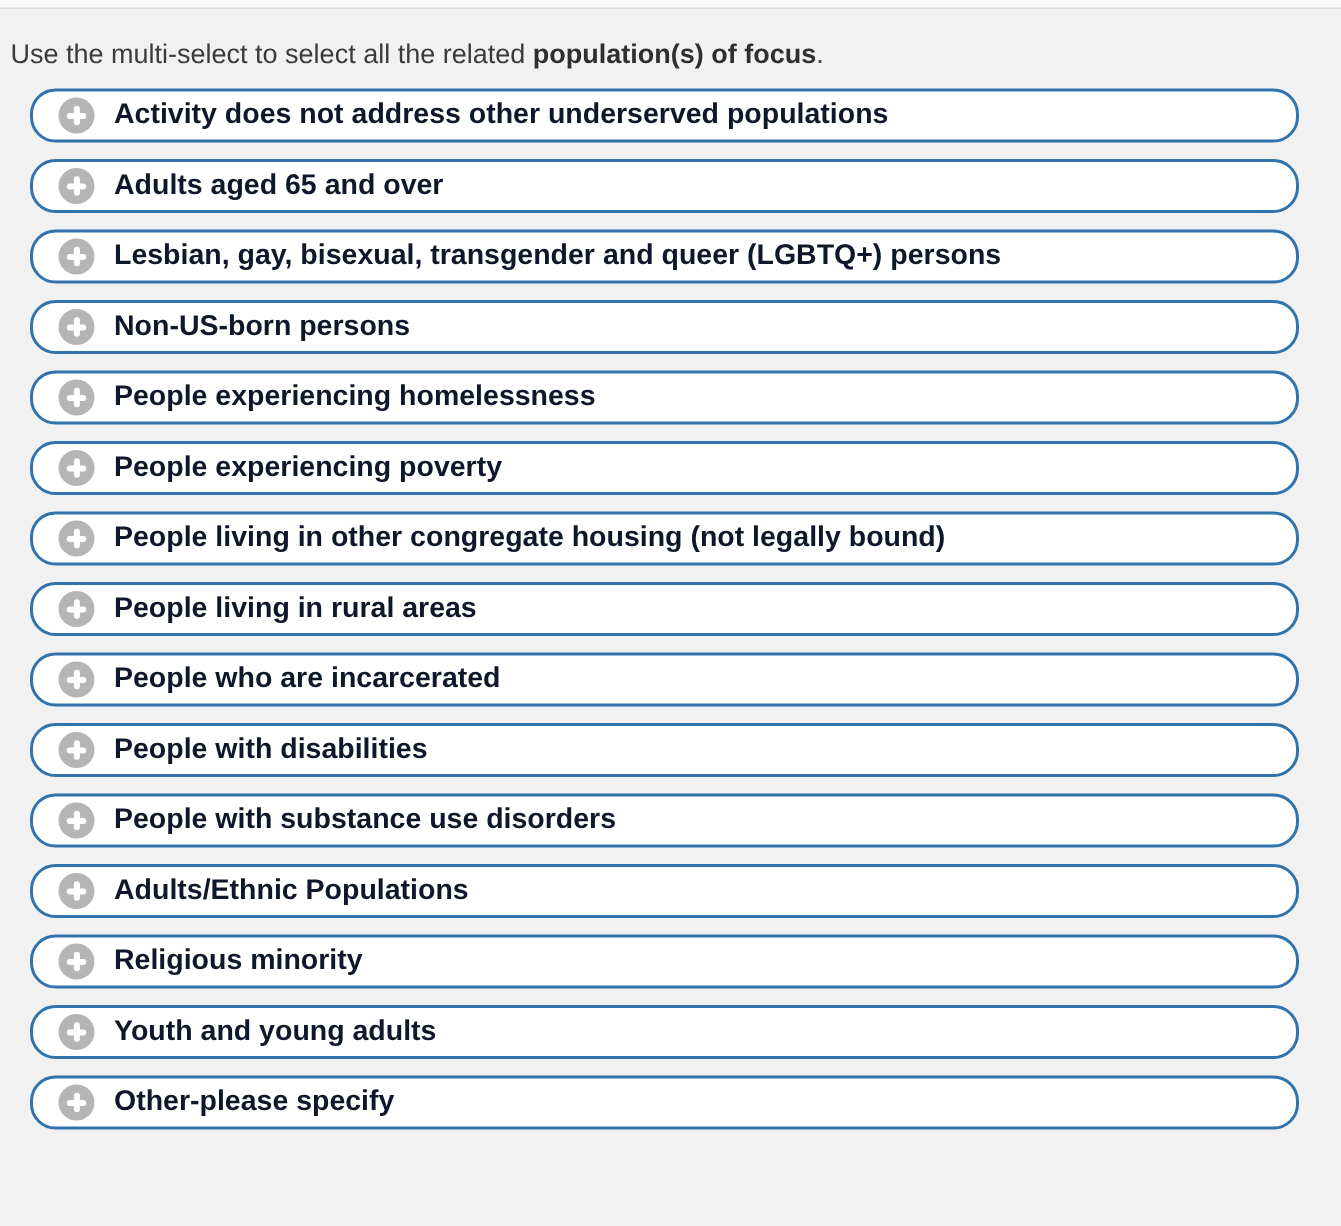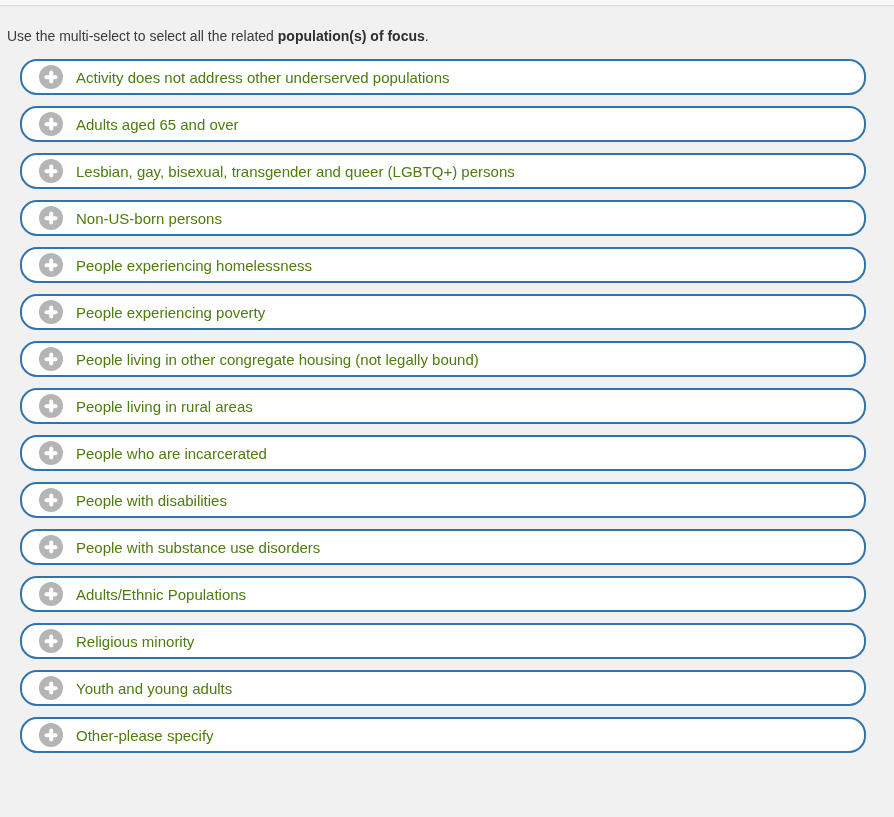--- a/index.html
+++ b/index.html
@@ -1,39 +1,39 @@
 <!DOCTYPE html>
 <html><head>
 <meta charset="utf-8">
 <style>
   html,body{margin:0;padding:0;}
   body{font-family:"Liberation Sans","DejaVu Sans",sans-serif;background:#f1f1f1;}
   .page{position:relative;width:894px;height:817px;background:#f1f1f1;overflow:hidden;}
   .top-strip{height:5px;background:#f8f8f8;border-bottom:1px solid #dcdcdc;}
-  .instruction{margin:22px 10px 14px 7px;font-size:14px;line-height:17px;color:#3b3b3b;}
+  .instruction{margin:22px 10px 14px 7px;font-size:18px;line-height:17px;color:#3b3b3b;}
   .instruction b{font-weight:bold;color:#2f2f2f;}
   .options{margin-left:20px;width:846px;}
   .option{
     box-sizing:border-box;display:flex;align-items:center;
     width:846px;height:36px;margin-bottom:11px;
     background:#ffffff;border:2px solid #3173ad;border-radius:17px;
     padding:0 12px 0 17px;cursor:pointer;
   }
   .plus{
     position:relative;width:24px;height:24px;flex:0 0 24px;
     border-radius:50%;background:#b5b5b5;
   }
   .plus::before,.plus::after{
     content:"";position:absolute;left:50%;top:50%;
     transform:translate(-50%,-50%);background:#ffffff;border-radius:2px;
   }
   .plus::before{width:13px;height:3.5px;}
   .plus::after{width:3.5px;height:13px;}
   .option-label{
-    margin-left:13px;font-size:15px;font-weight:normal;color:#4d7c0f;
+    margin-left:13px;font-size:19px;font-weight:bold;color:#0f172a;
     white-space:nowrap;
   }
 </style>
 </head>
 <body>
 
 <div class="page">
   <div class="top-strip"></div>
 
   <p class="instruction"><span>Use the multi-select to select all the related </span><b>population(s) of focus</b><span>.</span></p>

